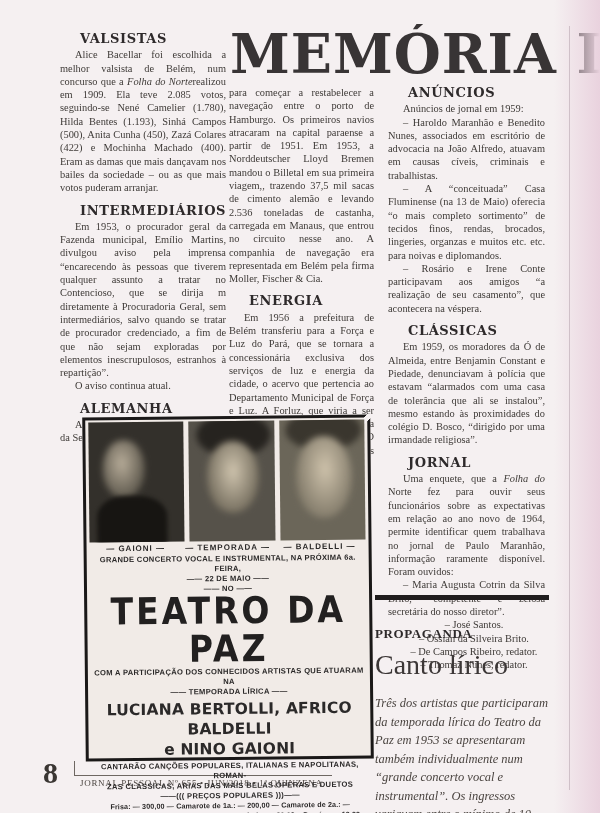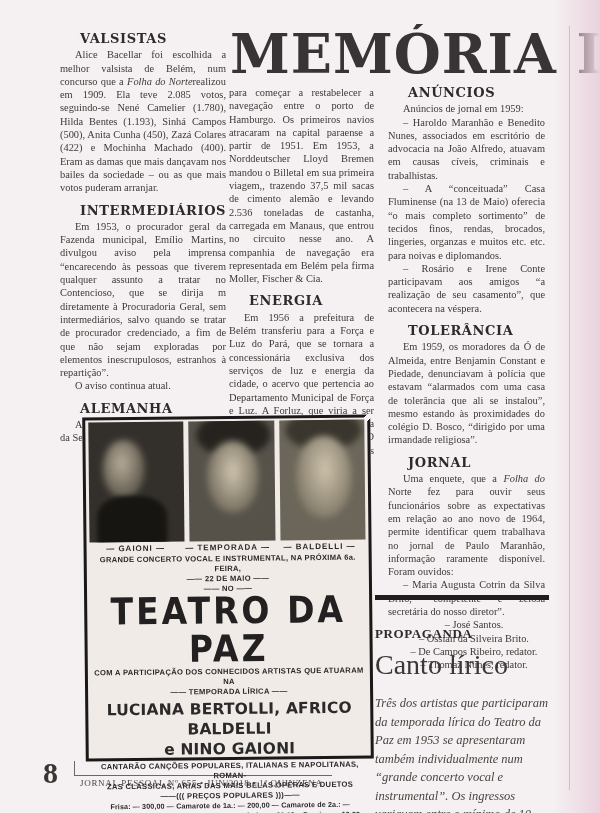--- a/index.html
+++ b/index.html
@@ -123,21 +123,21 @@
     <p>Em 1956 a prefeitura de Belém transferiu para a Força e Luz do Pará, que se tornara a concessionária exclusiva dos serviços de luz e energia da cidade, o acervo que pertencia ao Departamento Municipal de Força e Luz. A Forluz, que viria a ser encampada pela Celpa, estava instalando sua nova usina. O prefeito na época era Clóvis Malcher.</p>
   </div>
 
   <div class="col col-right">
     <h3 class="sec">ANÚNCIOS</h3>
     <p>Anúncios de jornal em 1959:</p>
     <p>– Haroldo Maranhão e Benedito Nunes, associados em escritório de advocacia na João Alfredo, atuavam em causas cíveis, criminais e trabalhistas.</p>
     <p>– A “conceituada” Casa Fluminense  (na 13 de Maio) oferecia “o mais completo sortimento” de tecidos finos, rendas, brocados, lingeries, organzas e muitos etc. etc. para noivas e diplomandos.</p>
     <p>– Rosário e Irene Conte participavam aos amigos “a realização de seu casamento”, que acontecera na véspera.</p>
 
-    <h3 class="sec">TOLERÂNCIA</h3>
+    <h3 class="sec">CLÁSSICAS</h3>
     <p>Em 1959, os moradores da Ó de Almeida, entre Benjamin Constant e Piedade, denunciavam à polícia que estavam “alarmados com uma casa de tolerância que ali se instalou”, mesmo estando às proximidades do colégio D. Bosco, “dirigido por uma irmandade religiosa”.</p>
 
     <h3 class="sec">JORNAL</h3>
     <p><span>Uma enquete, que a </span><i>Folha do</i><span> Norte fez para ouvir seus funcionários sobre as expectativas em relação ao ano novo de 1964, permite identificar quem trabalhava no jornal de Paulo Maranhão, informação raramente disponível. Foram ouvidos:</span></p>
     <p>– Maria Augusta Cotrin da Silva Brito, “competente e zelosa secretária do nosso diretor”.</p>
     <p class="listitem">– José Santos.</p>
     <p class="listitem">– Ossian da Silveira Brito.</p>
     <p class="listitem">– De Campos Ribeiro, redator.</p>
     <p class="listitem">– Thomaz Nunes, redator.</p>
   </div>

